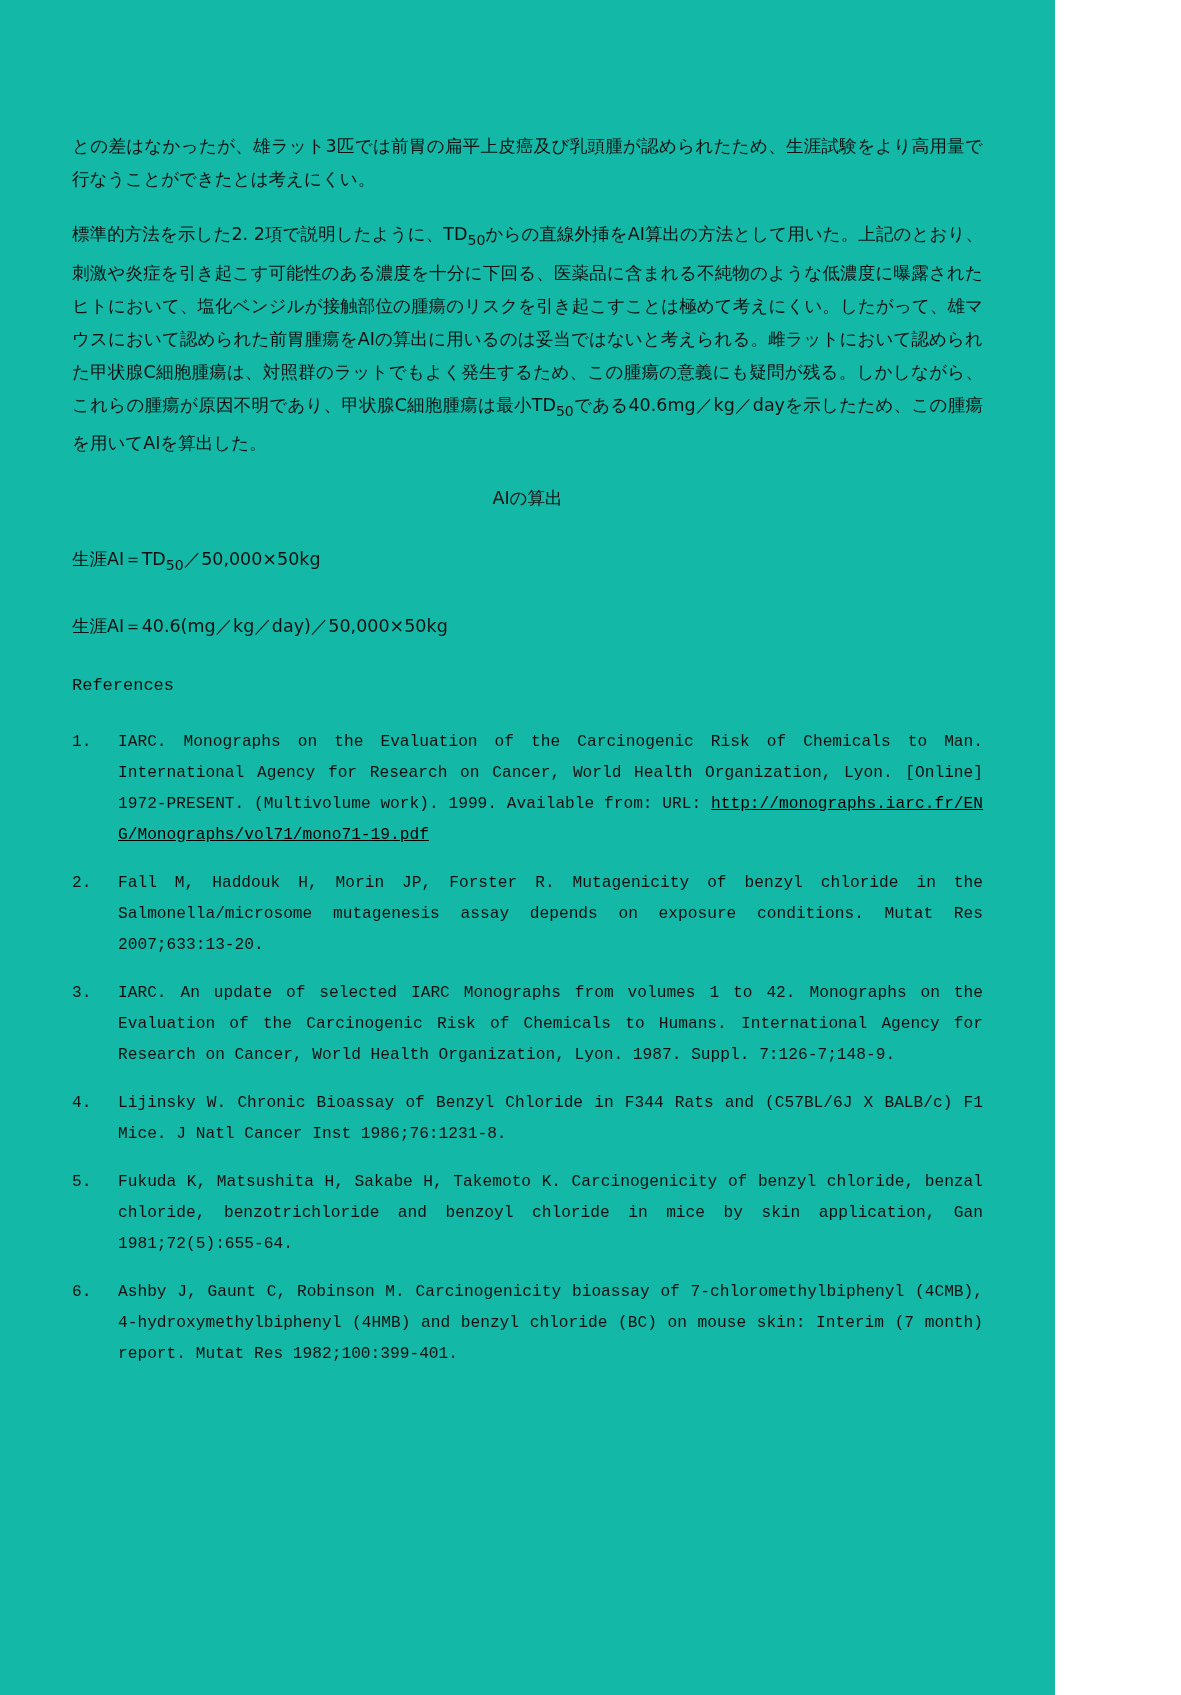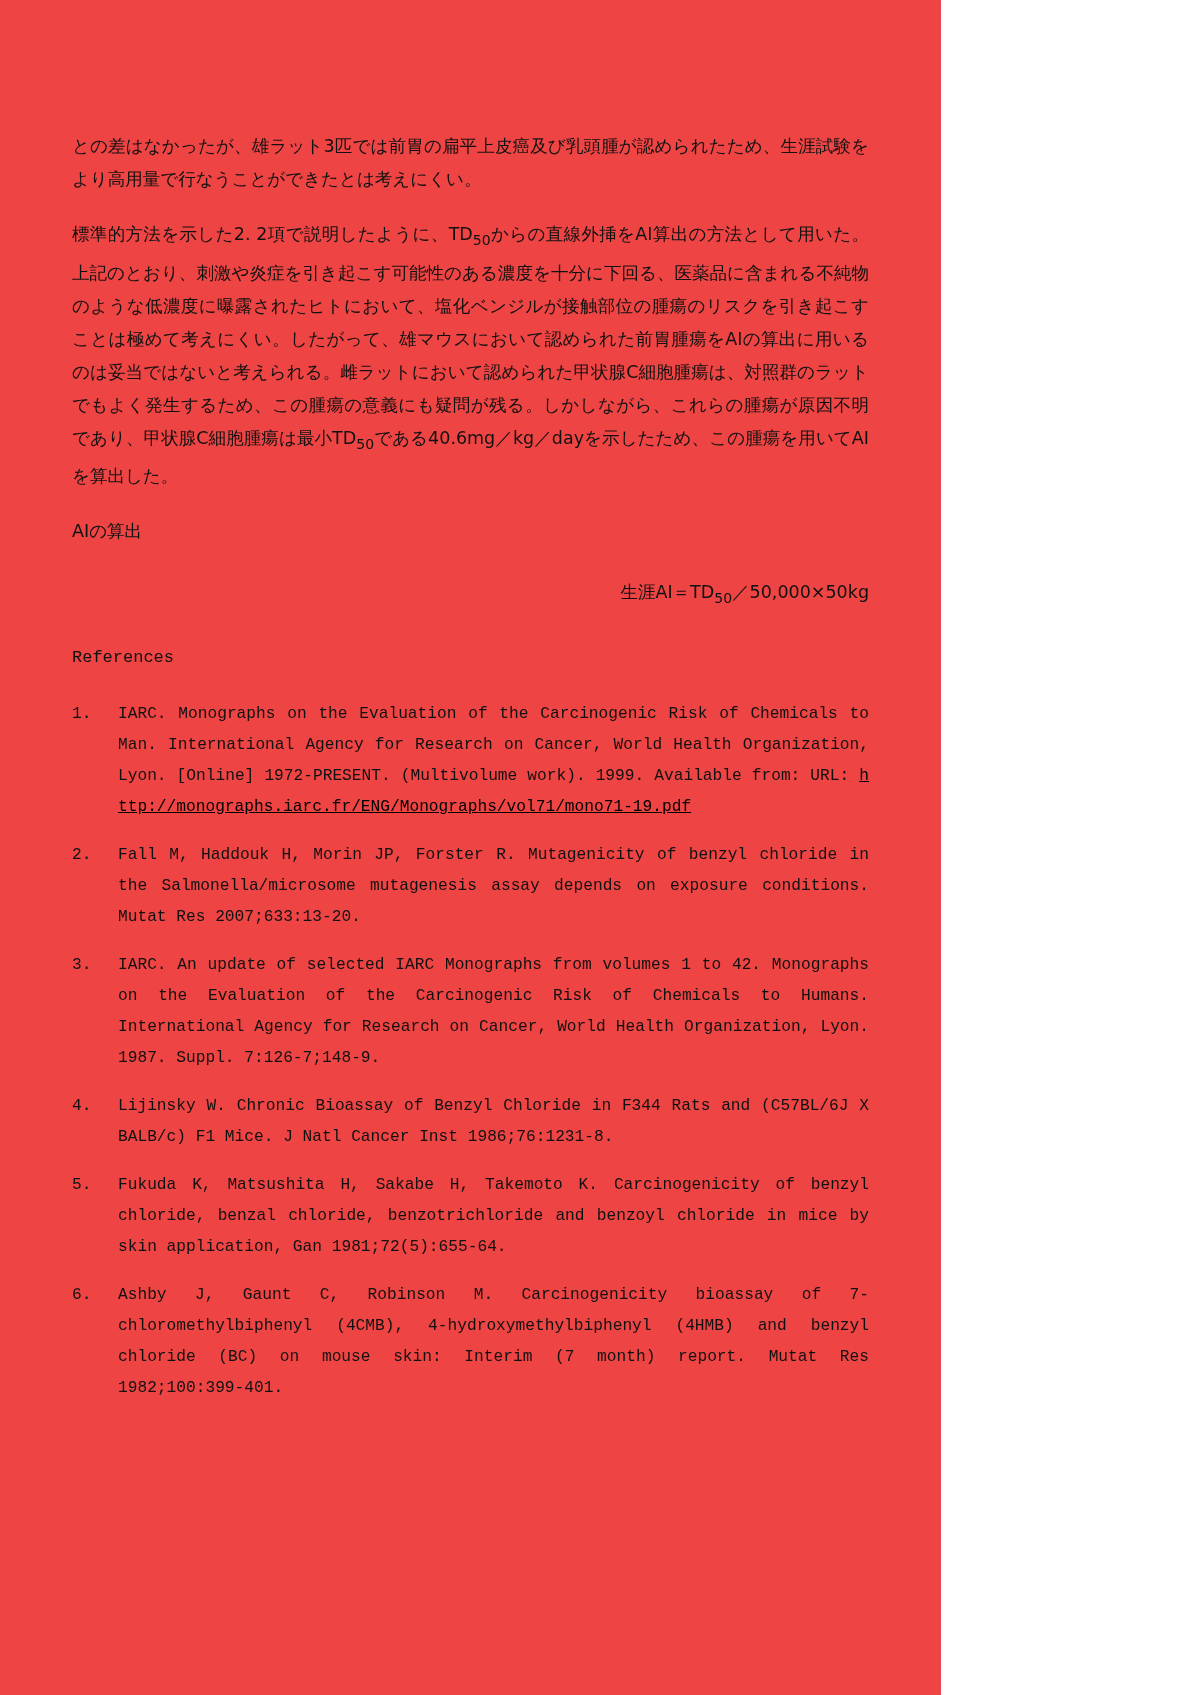--- a/index.html
+++ b/index.html
@@ -9,25 +9,25 @@
   }
   body {
     width: 1181px;
     height: 1695px;
     font-family: "Liberation Mono", "DejaVu Sans Mono", monospace;
     color: #000000;
     -webkit-font-smoothing: none;
   }
   .page {
     position: relative;
-    width: 941px;
+    width: 1055px;
     height: 1695px;
     box-sizing: border-box;
     padding: 130px 72px 60px 72px;
-    background: #ef4444;
+    background: #14b8a6;
   }
 
   
   .jp-para {
     font-family: "DejaVu Sans", "Liberation Sans", sans-serif;
     font-size: 17.5px;
     line-height: 33px;
     text-align: justify;
     text-justify: inter-character;
     margin: 0 0 22px 0;
@@ -43,30 +43,30 @@
   }
 
   
   .jp-line {
     font-family: "DejaVu Sans", "Liberation Sans", sans-serif;
     font-size: 17.5px;
     line-height: 33px;
     margin: 0 0 28px 0;
     white-space: nowrap;
     color: #111111;
+    text-align: center;
   }
 
   .formula {
     font-family: "DejaVu Sans", "Liberation Sans", sans-serif;
     font-size: 17.5px;
     line-height: 33px;
     margin: 0 0 28px 0;
     white-space: nowrap;
     color: #111111;
-    text-align: right;
   }
 
   .ref-heading {
     font-family: "Liberation Mono", "DejaVu Sans Mono", monospace;
     font-size: 17px;
     line-height: 30px;
     margin: 8px 0 26px 0;
     color: #111111;
   }
 
@@ -113,20 +113,21 @@
   <p class="jp-para">
     <span>標準的方法を示した2. 2項で説明したように、TD</span><sub class="td">50</sub><span>からの直線外挿をAI算出の方法として用いた。上記のとおり、刺激や炎症を引き起こす可能性のある濃度を十分に下回る、医薬品に含まれる不純物のような低濃度に曝露されたヒトにおいて、塩化ベンジルが接触部位の腫瘍のリスクを引き起こすことは極めて考えにくい。したがって、雄マウスにおいて認められた前胃腫瘍をAIの算出に用いるのは妥当ではないと考えられる。雌ラットにおいて認められた甲状腺C細胞腫瘍は、対照群のラットでもよく発生するため、この腫瘍の意義にも疑問が残る。しかしながら、これらの腫瘍が原因不明であり、甲状腺C細胞腫瘍は最小TD</span><sub class="td">50</sub><span>である40.6mg／kg／dayを示したため、この腫瘍を用いてAIを算出した。</span>
   </p>
 
   <p class="jp-line">AIの算出</p>
 
   <p class="formula">
     <span>生涯AI＝TD</span><sub class="td">50</sub><span>／50,000×50kg</span>
   </p>
 
+  <p class="formula">生涯AI＝40.6(mg／kg／day)／50,000×50kg</p>
 
 
   <p class="ref-heading">References</p>
 
   <ol class="refs">
 
     <li>
       <span class="num">1.</span>
       <span class="ref-body"><span>IARC. Monographs on the Evaluation of the Carcinogenic Risk of Chemicals to Man. International Agency for Research on Cancer, World Health Organization, Lyon. [Online] 1972-PRESENT. (Multivolume work). 1999. Available from: URL: </span><a class="url" href="#">http://monographs.iarc.fr/ENG/Monographs/vol71/mono71-19.pdf</a></span>
     </li>

